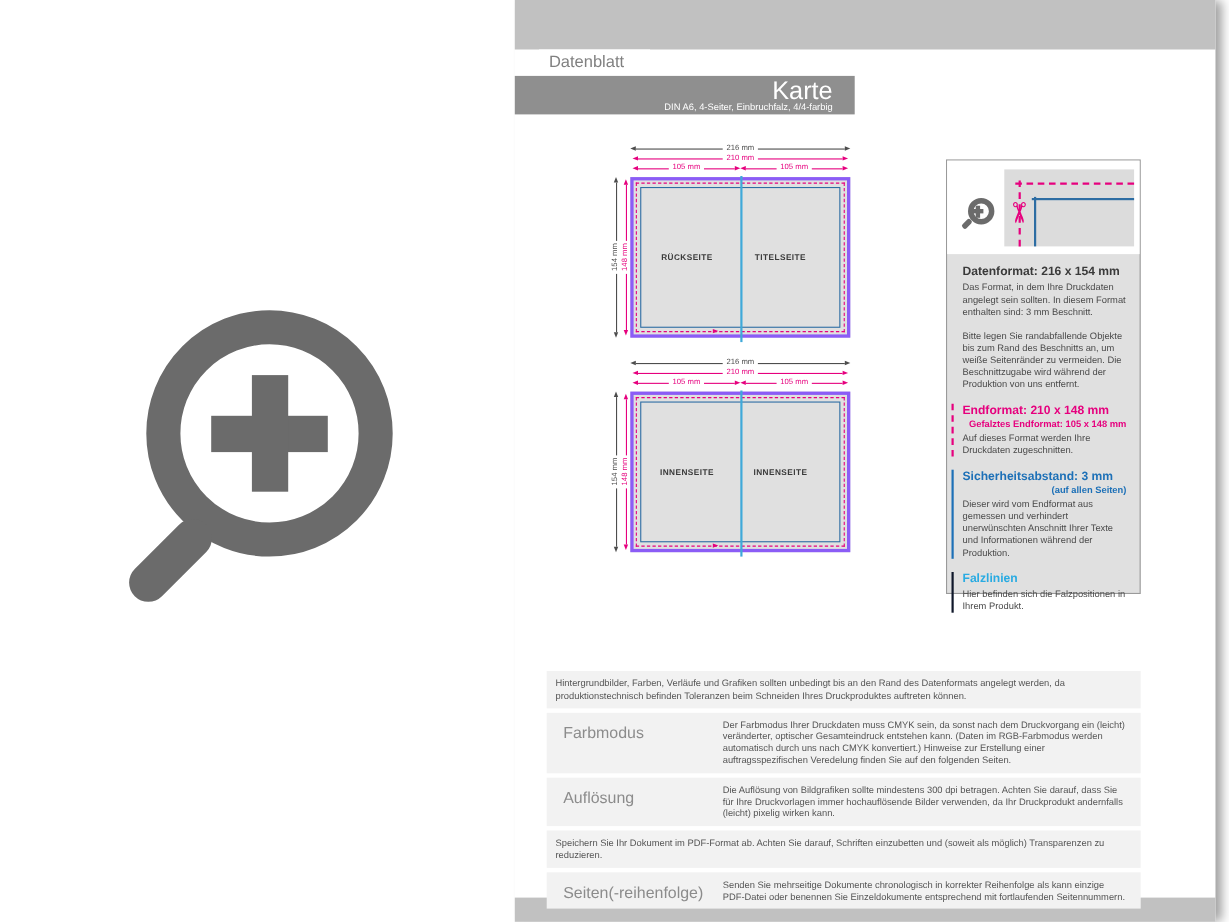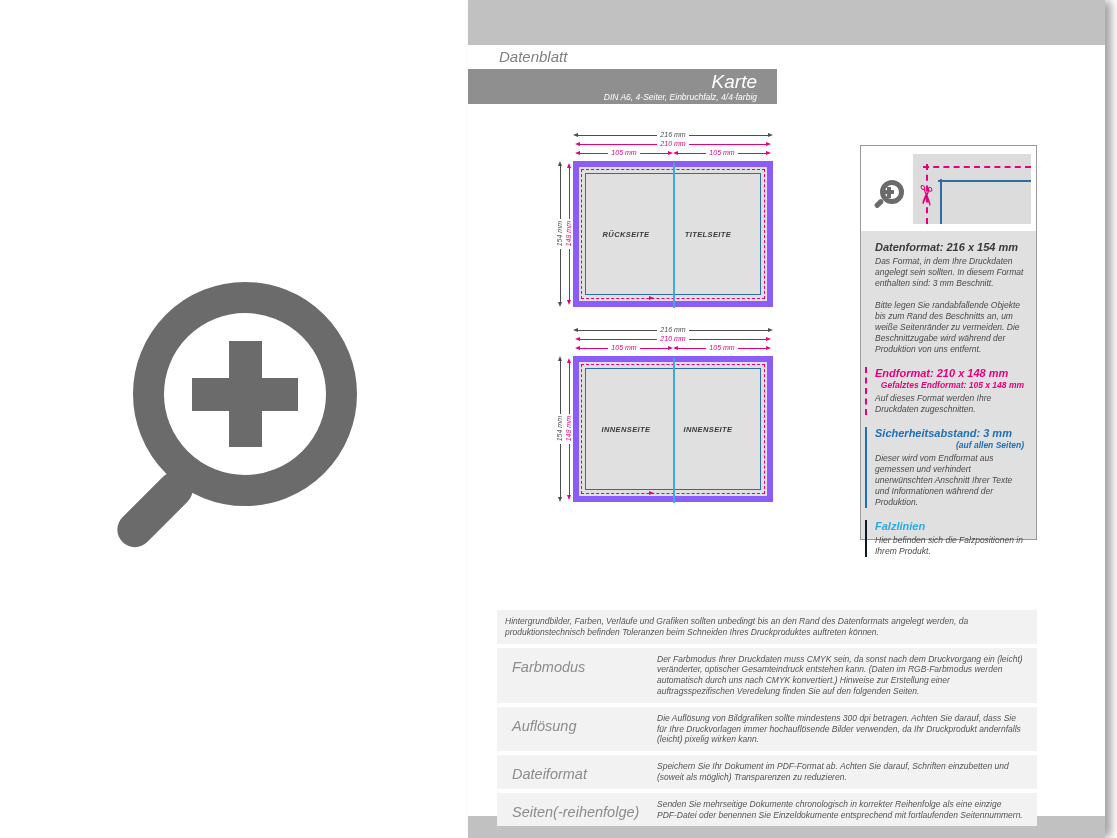--- a/index.html
+++ b/index.html
@@ -11,36 +11,36 @@
   .big-mag .ring { position:absolute; right:4px; top:4px; width:224px; height:224px;
                    border:31px solid #6b6b6b; border-radius:50%; background:#fff; }
   .big-mag .bar { position:absolute; background:#6b6b6b; }
   .big-mag .bar.hz { left:89px; top:100px; width:106px; height:33px; }
   .big-mag .bar.vt { left:126px; top:63px; width:33px; height:106px; }
   .big-mag .handle { position:absolute; left:6px; top:214px; width:92px; height:35px;
                      background:#6b6b6b; border-radius:18px; transform:rotate(-45deg); }
 
   
   .page { position:absolute; left:468px; top:0; width:637px; height:838px; background:#fff;
-          box-shadow:7px 0 9px -1px rgba(0,0,0,.38);font-style:italic; }
+          box-shadow:7px 0 9px -1px rgba(0,0,0,.38); }
   .band { position:absolute; left:0; width:100%; background:#c1c1c1; }
   .band.top { top:0; height:45px; }
   .band.bottom { bottom:0; height:22px; }
 
   .tab { position:absolute; left:22px; top:45px; width:101px; height:24px; background:#fff;
          color:#808080; font-size:15px; line-height:24px; padding-left:9px; }
   .titlebar { position:absolute; left:0; top:69px; width:309px; height:35px; background:#8f8f8f;
               display:flex; flex-direction:column; align-items:flex-end; justify-content:center;
               padding-right:20px; color:#fff; }
-  .titlebar .t1 { font-size:19px; line-height:20px; }
+  .titlebar .t1 { font-size:23px; line-height:20px; }
   .titlebar .t2 { font-size:8.5px; line-height:10px; }
 
   
   .card-wrap { position:absolute; width:200px; height:146px; }
-  .card { position:absolute; inset:0; background:#e0e0e0; border:6px solid #8b5cf6;padding-left:36px; }
+  .card { position:absolute; inset:0; background:#e0e0e0; border:3px solid #8b5cf6;padding-left:36px; }
   .bleedline { position:absolute; inset:2px; border:1px dashed #e6007e; }
   .safeline { position:absolute; inset:6px; border:1px solid #2d6da3; }
   .foldline { position:absolute; left:50%; top:-4px; bottom:-7px; width:2px; background:#3fa9d9; }
   .panel-label { position:absolute; top:50%; transform:translateY(-50%); width:50%;
                  text-align:center; font-size:7.5px; font-weight:bold; color:#3a3a3a;
                  letter-spacing:.4px; }
   .panel-label.left { left:0; } .panel-label.right { right:12px; }
   .foldmark { position:absolute; bottom:1px; left:37%; width:0; height:0;
               border-top:2.5px solid transparent; border-bottom:2.5px solid transparent;
               border-left:5px solid #e6007e; }
@@ -256,21 +256,20 @@
     </div>
     <div class="trow">
       <div class="tlabel">Farbmodus</div>
       <div class="ttext">Der Farbmodus Ihrer Druckdaten muss CMYK sein, da sonst nach dem Druckvorgang ein (leicht) veränderter, optischer Gesamteindruck entstehen kann. (Daten im RGB-Farbmodus werden automatisch durch uns nach CMYK konvertiert.) Hinweise zur Erstellung einer auftragsspezifischen Veredelung finden Sie auf den folgenden Seiten.</div>
     </div>
     <div class="trow">
       <div class="tlabel">Auflösung</div>
       <div class="ttext">Die Auflösung von Bildgrafiken sollte mindestens 300 dpi betragen. Achten Sie darauf, dass Sie für Ihre Druckvorlagen immer hochauflösende Bilder verwenden, da Ihr Druckprodukt andernfalls (leicht) pixelig wirken kann.</div>
     </div>
     <div class="trow">
-      <div class="tlabel">Dateiformat</div>
       <div class="ttext">Speichern Sie Ihr Dokument im PDF-Format ab. Achten Sie darauf, Schriften einzubetten und (soweit als möglich) Transparenzen zu reduzieren.</div>
     </div>
     <div class="trow">
       <div class="tlabel">Seiten(-reihenfolge)</div>
-      <div class="ttext">Senden Sie mehrseitige Dokumente chronologisch in korrekter Reihenfolge als eine einzige PDF-Datei oder benennen Sie Einzeldokumente entsprechend mit fortlaufenden Seitennummern.</div>
+      <div class="ttext">Senden Sie mehrseitige Dokumente chronologisch in korrekter Reihenfolge als kann einzige PDF-Datei oder benennen Sie Einzeldokumente entsprechend mit fortlaufenden Seitennummern.</div>
     </div>
   </div>
 </div>
 
 </body></html>

